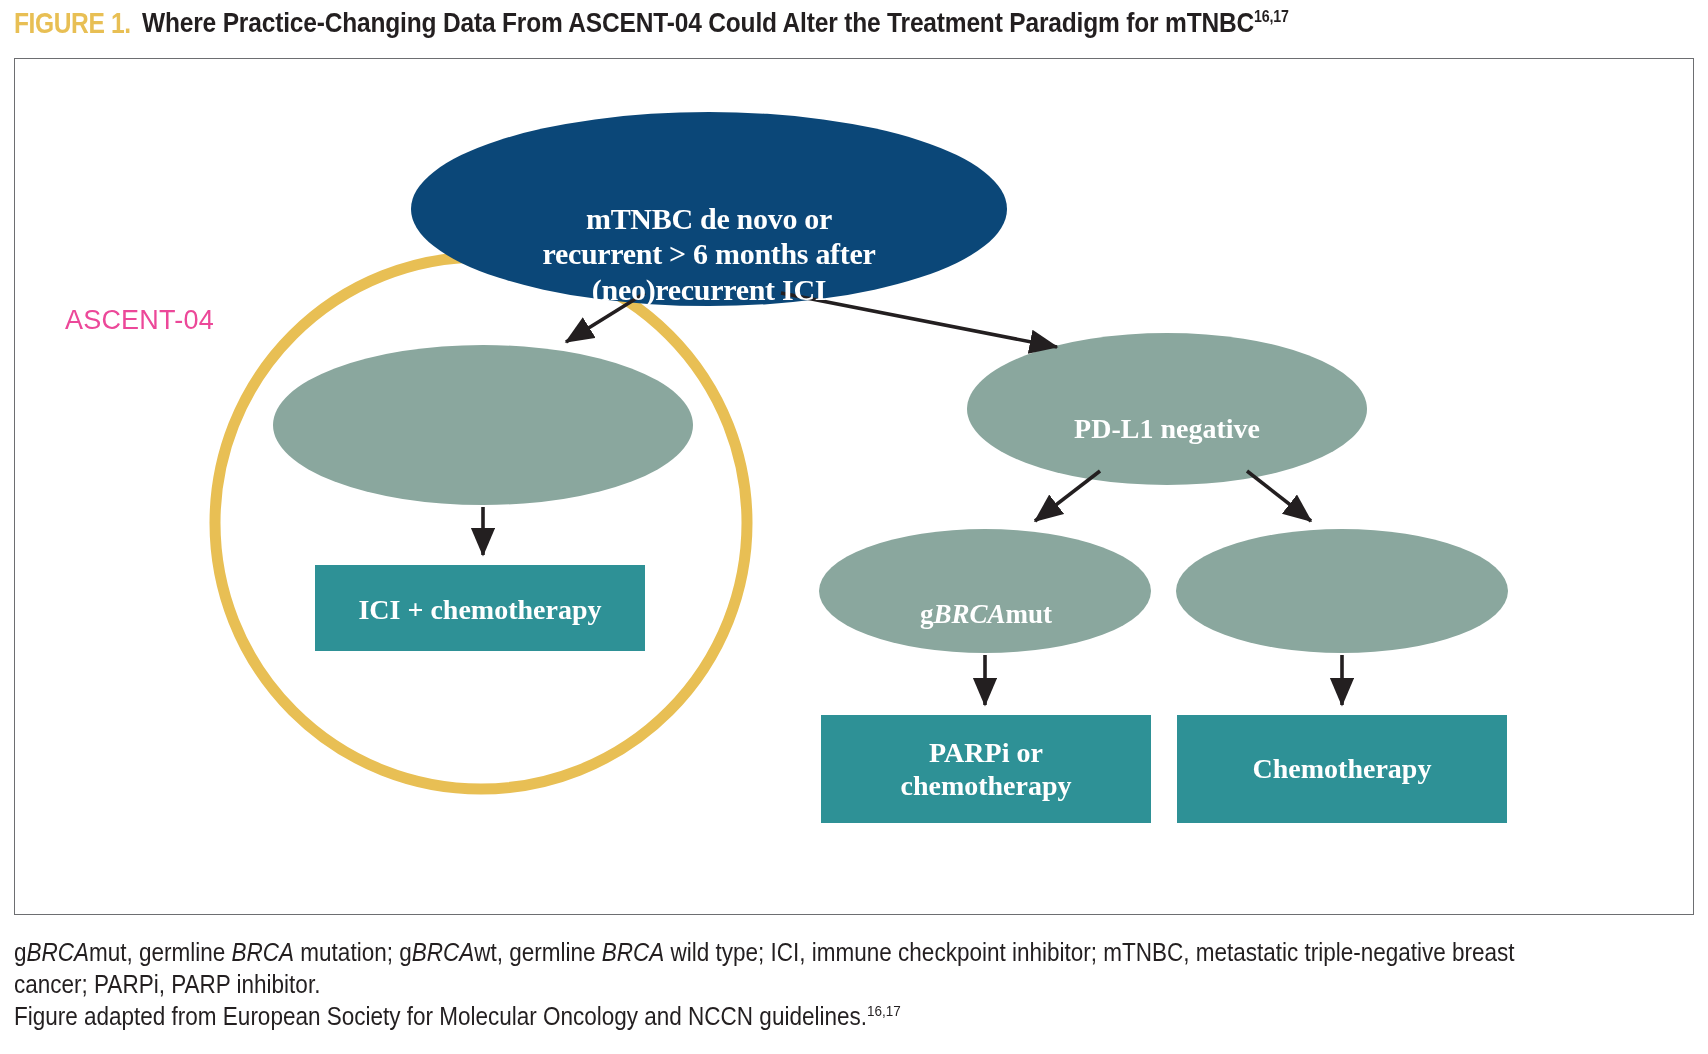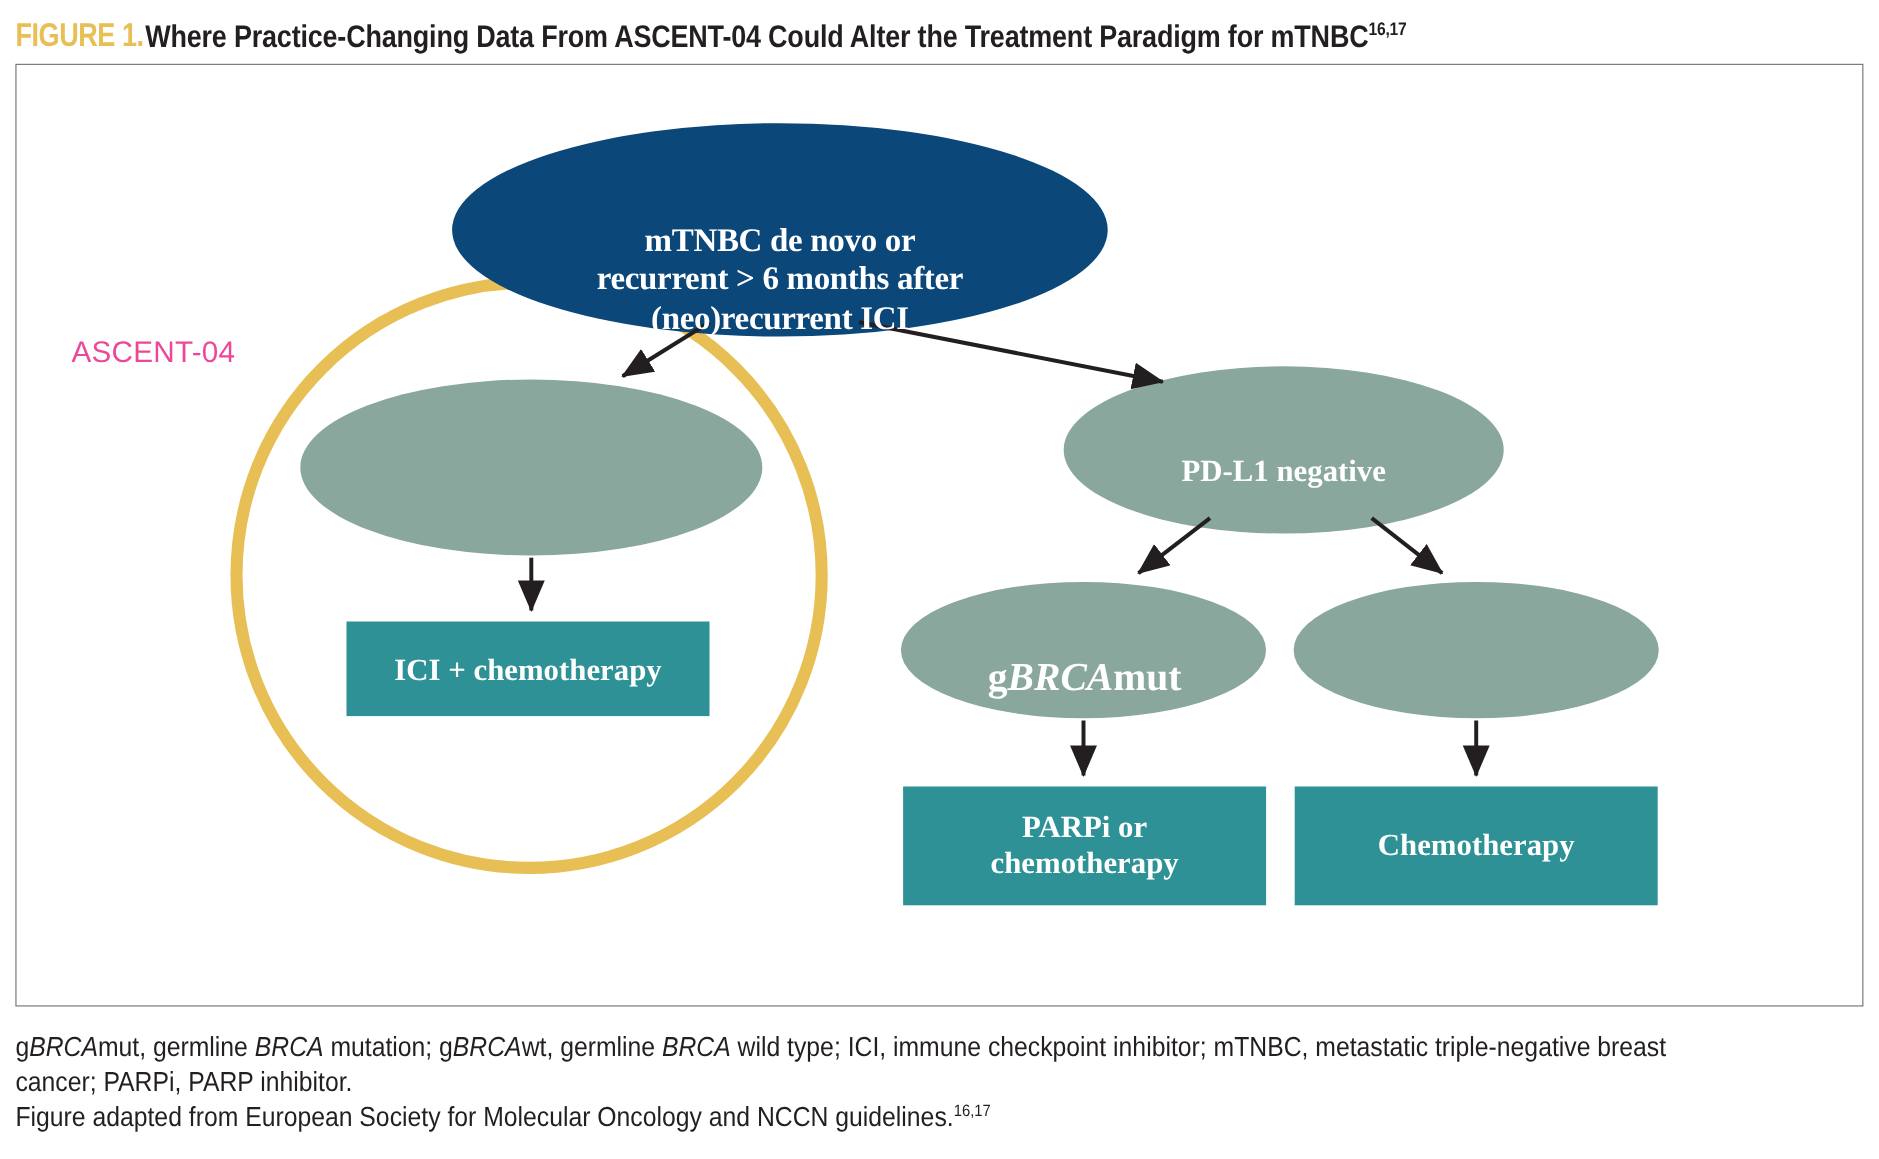--- a/index.html
+++ b/index.html
@@ -14,21 +14,21 @@
     color: #231f20;
     position: relative;
     overflow: hidden;
   }
 
   
   .title-row {
     position: absolute;
     left: 14px; top: 6px;
     width: 1680px; height: 44px;
-    display: flex; align-items: flex-end; 
+    display: flex; align-items: flex-start; gap: 10px;
     white-space: nowrap;
   }
   .fig-label {
     font-family: "Liberation Sans Narrow", "Liberation Sans", sans-serif;
     font-weight: bold;
     font-size: 30px;
     letter-spacing: -0.5px;
     color: #e8bf54;
     transform: scaleX(0.82);
     transform-origin: left center;
@@ -65,21 +65,21 @@
     color: #ffffff;
     font-weight: bold;
     line-height: 1.18;
     pointer-events: none;
     font-family: Liberation Serif, serif;
   }
 
   #lbl-root      { left: 398px; top: 100px;  width: 592px; height: 190px; font-size: 30px; letter-spacing: -0.3px; }
   #lbl-pdl1pos   { left: 258px; top: 296px;  width: 420px; height: 180px; font-size: 28px; }
   #lbl-pdl1neg   { left: 952px; top: 280px;  width: 400px; height: 180px; font-size: 28px; }
-  #lbl-gbrcamut  { left: 806px; top: 466px;  width: 330px; height: 180px; font-size: 36px; }
+  #lbl-gbrcamut  { left: 806px; top: 466px;  width: 330px; height: 180px; font-size: 27px; }
   #lbl-gbrcawt   { left: 1164px;top: 466px;  width: 330px; height: 180px; font-size: 27px; }
   #lbl-icichemo  { left: 300px; top: 506px;  width: 330px; height: 90px;  font-size: 28px; }
   #lbl-parpi     { left: 806px; top: 656px;  width: 330px; height: 108px; font-size: 28px; }
   #lbl-chemo     { left: 1162px;top: 656px;  width: 330px; height: 108px; font-size: 28px; }
 
   .node-label i { font-style: italic; }
 
   .ascent-tag {
     position: absolute;
     left: 50px; top: 246px;

